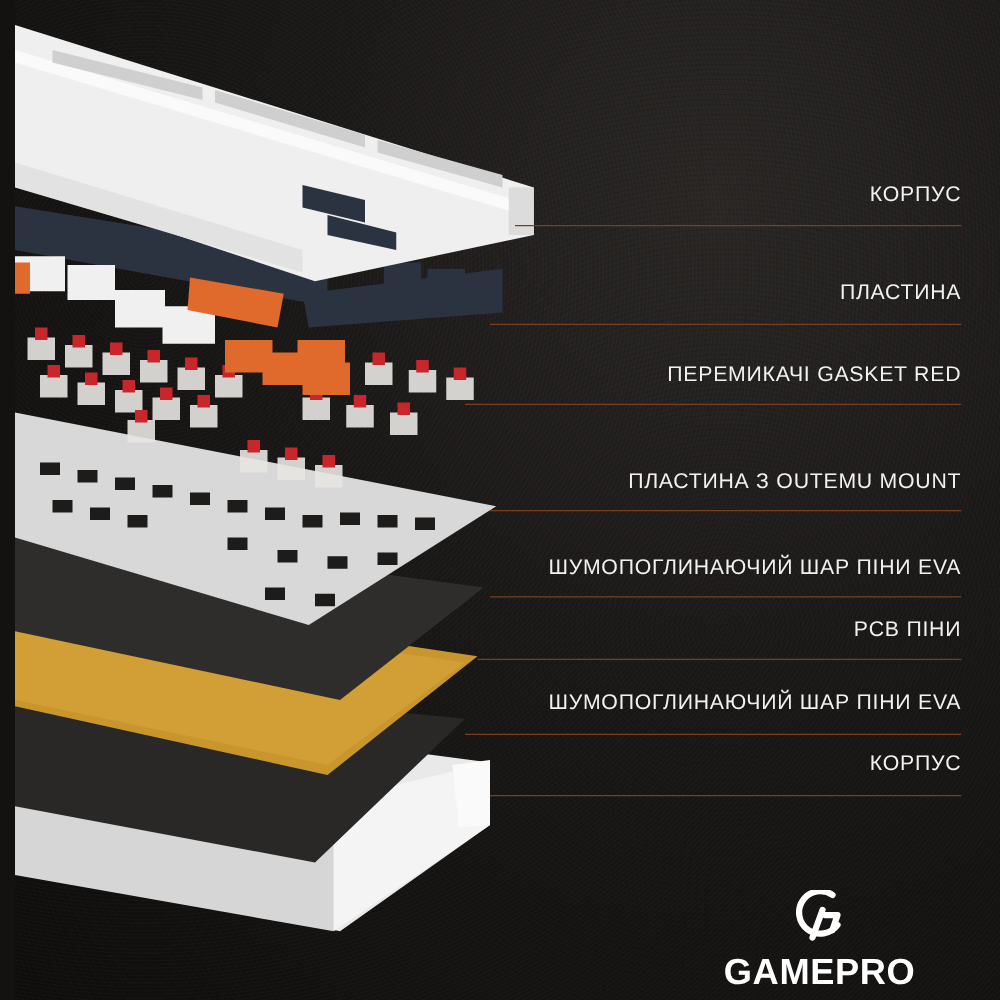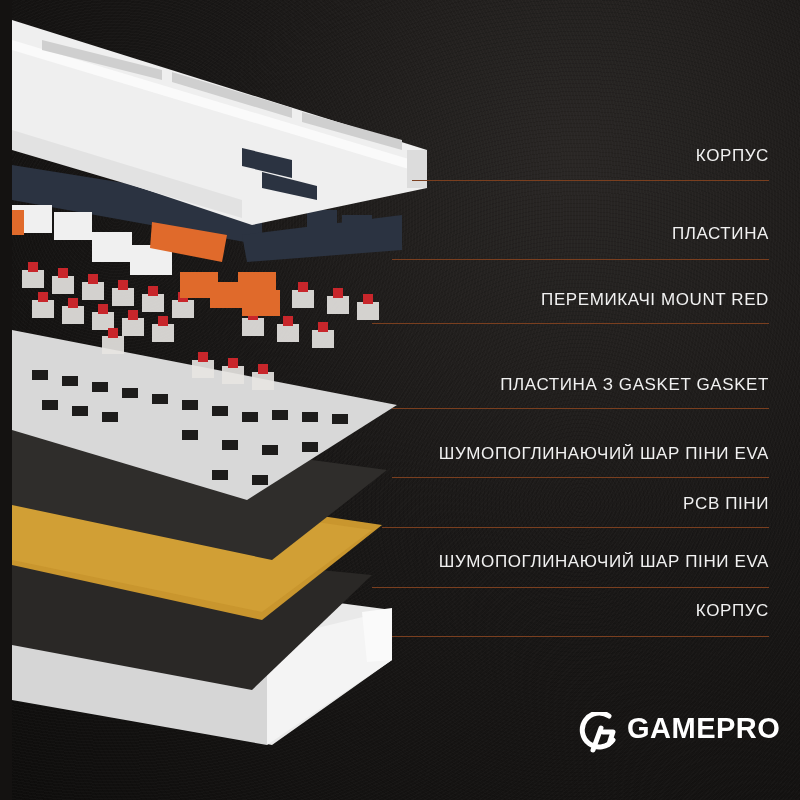--- a/index.html
+++ b/index.html
@@ -8,21 +8,21 @@
     background:
       radial-gradient(ellipse at 70% 20%, #2a2725 0%, #1a1817 45%, #0f0e0d 100%); margin-left: 12px;}
   .noise{position:absolute;inset:0;opacity:.35;
     background-image:
       repeating-radial-gradient(circle at 13% 27%, rgba(255,255,255,.05) 0 1px, transparent 1px 3px),
       repeating-radial-gradient(circle at 71% 63%, rgba(0,0,0,.25) 0 1px, transparent 1px 4px);}
   
   .art{position:absolute;left:0;top:0;width:430px;height:800px;}
   .label{position:absolute;right:43px;color:#f1f1f1;font-size:17px;letter-spacing:.6px;white-space:nowrap;text-align:right;}
   .rule{position:absolute;height:1px;background:#7a3f1f;right:43px;}
-  .logo{position:absolute;left:567px;top:712px;display:flex;align-items:flex-start;gap:8px;color:#fff;}
+  .logo{position:absolute;left:567px;top:712px;display:flex;align-items:center;gap:8px;color:#fff;flex-direction:column;}
   .logo-text{font-size:29px;font-weight:bold;letter-spacing:.5px;}
 </style>
 </head>
 <body>
 
 <div class="stage">
   <div class="noise"></div>
 
   <svg class="art" viewBox="0 0 430 800" xmlns="http://www.w3.org/2000/svg">
 
@@ -159,24 +159,24 @@
       <polygon points="395,150 415,150 415,188 395,188" fill="#dcdcdc"></polygon>
     </g>
   </svg>
 
   <div class="label" style="top:146px">КОРПУС</div>
   <div class="rule" style="top:180px;left:400px"></div>
 
   <div class="label" style="top:224px">ПЛАСТИНА</div>
   <div class="rule" style="top:259px;left:380px"></div>
 
-  <div class="label" style="top:290px">ПЕРЕМИКАЧІ MOUNT RED</div>
+  <div class="label" style="top:290px">ПЕРЕМИКАЧІ GASKET RED</div>
   <div class="rule" style="top:323px;left:360px"></div>
 
-  <div class="label" style="top:375px">ПЛАСТИНА З GASKET GASKET</div>
+  <div class="label" style="top:375px">ПЛАСТИНА З OUTEMU MOUNT</div>
   <div class="rule" style="top:408px;left:380px"></div>
 
   <div class="label" style="top:444px">ШУМОПОГЛИНАЮЧИЙ ШАР ПІНИ EVA</div>
   <div class="rule" style="top:477px;left:380px"></div>
 
   <div class="label" style="top:494px">PCB ПІНИ</div>
   <div class="rule" style="top:527px;left:370px"></div>
 
   <div class="label" style="top:552px">ШУМОПОГЛИНАЮЧИЙ ШАР ПІНИ EVA</div>
   <div class="rule" style="top:587px;left:360px"></div>

